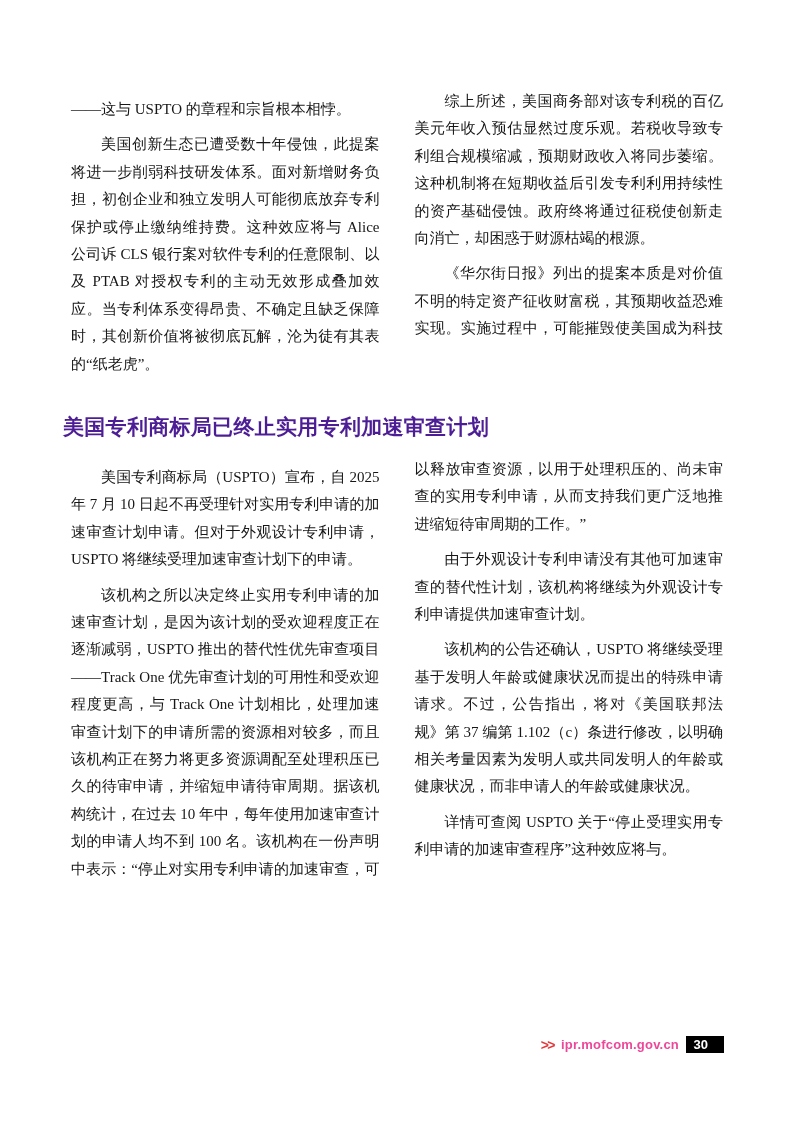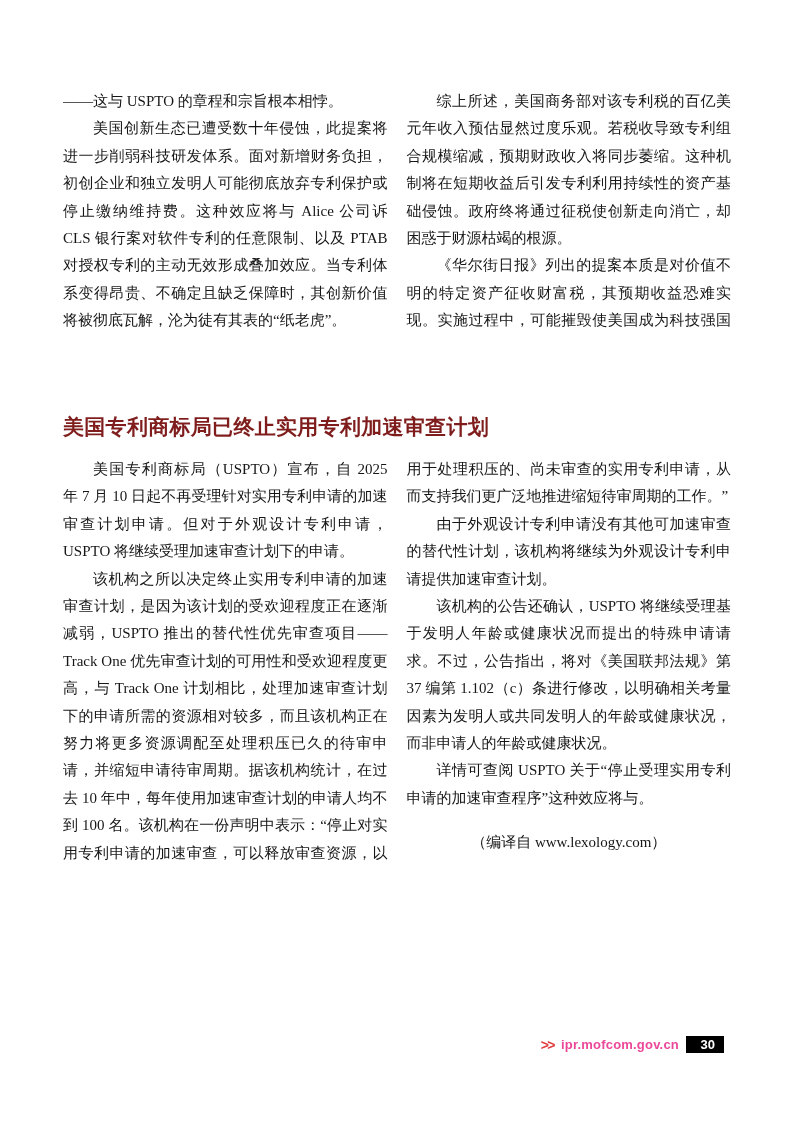--- a/index.html
+++ b/index.html
@@ -20,33 +20,33 @@
     column-count: 2;
     column-gap: 19px;
     column-fill: auto;
     font-size: 15px;
     line-height: 27.4px;
     text-align: justify;
     overflow: hidden;
   }
   .article--one { top: 88px;  height: 292px; }
   .article--two { top: 456px; height: 428px; }
-  .para { margin: 0; text-indent: 2em; }
+  .para { margin: 8px; text-indent: 2em; }
   .para--noindent { text-indent: 0; }
   .attr-line { text-align: center; margin-top: 17px; }
   
   .headline {
     position: absolute;
     left: 63px;
     margin: 0;
     font-family: "Liberation Sans", "DejaVu Sans", sans-serif;
     font-weight: bold;
     font-size: 21px;
     line-height: 28px;
-    color: #7f1d1d;
+    color: #4c1d95;
     letter-spacing: 0.3px;
     white-space: nowrap;
   }
   .headline--uspto { top: 413px; }
   .headline--meta  { top: 909px; }
   
   .footer {
     position: absolute;
     top: 1036px;
     right: 70px;
@@ -60,21 +60,21 @@
   .chev { color: #e03a3c; letter-spacing: -1.5px; font-size: 14px; }
   .site { color: #ec4899; letter-spacing: 0.2px; }
   .pagebox {
     display: inline-block;
     background: #000000;
     color: #ffffff;
     width: 38px;
     height: 17px;
     line-height: 17px;
     text-align: right;
-    padding-right: 9px;
+    padding-right: 16px;
     box-sizing: border-box;
     font-size: 13px;
   }
 </style>
 </head>
 <body>
 
 <div class="page">
 
   <section class="article article--one">

